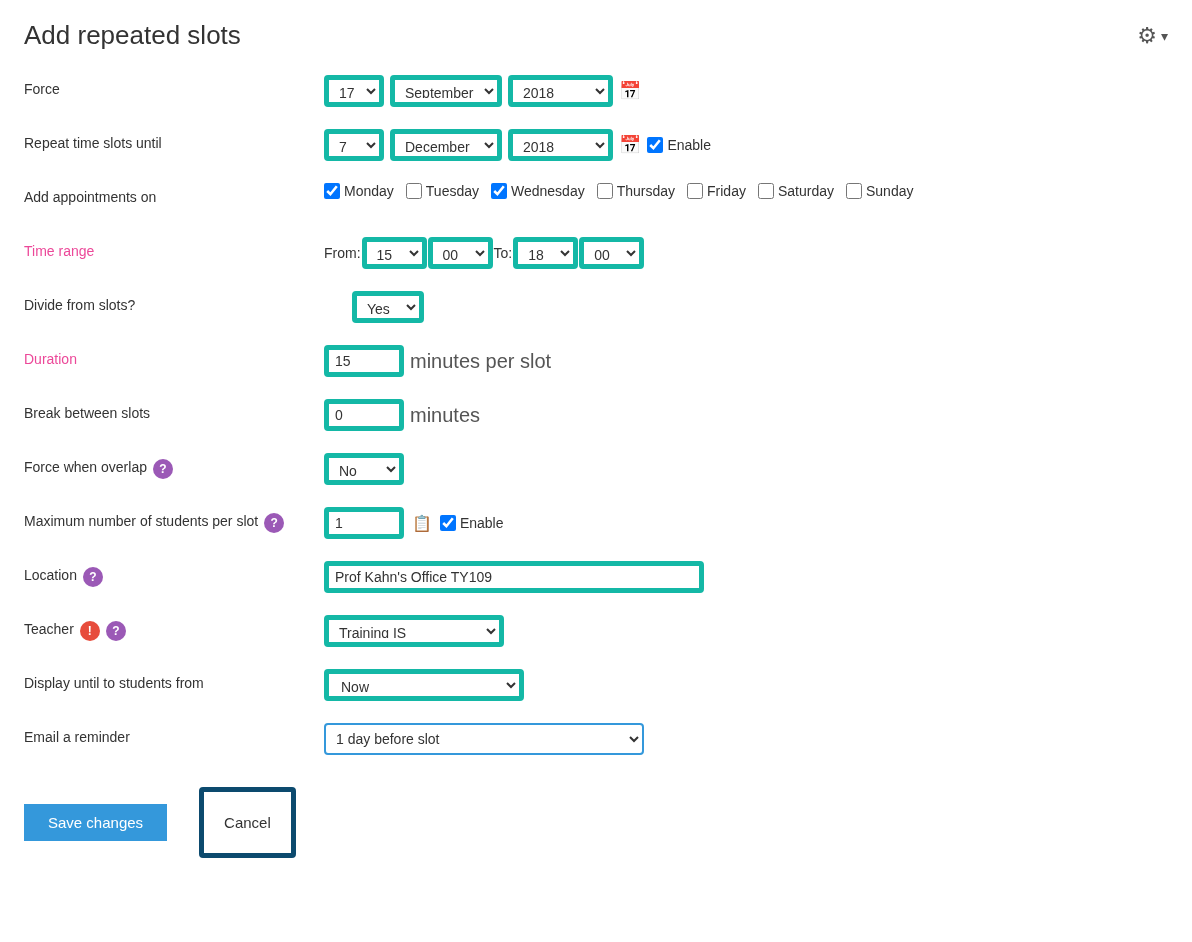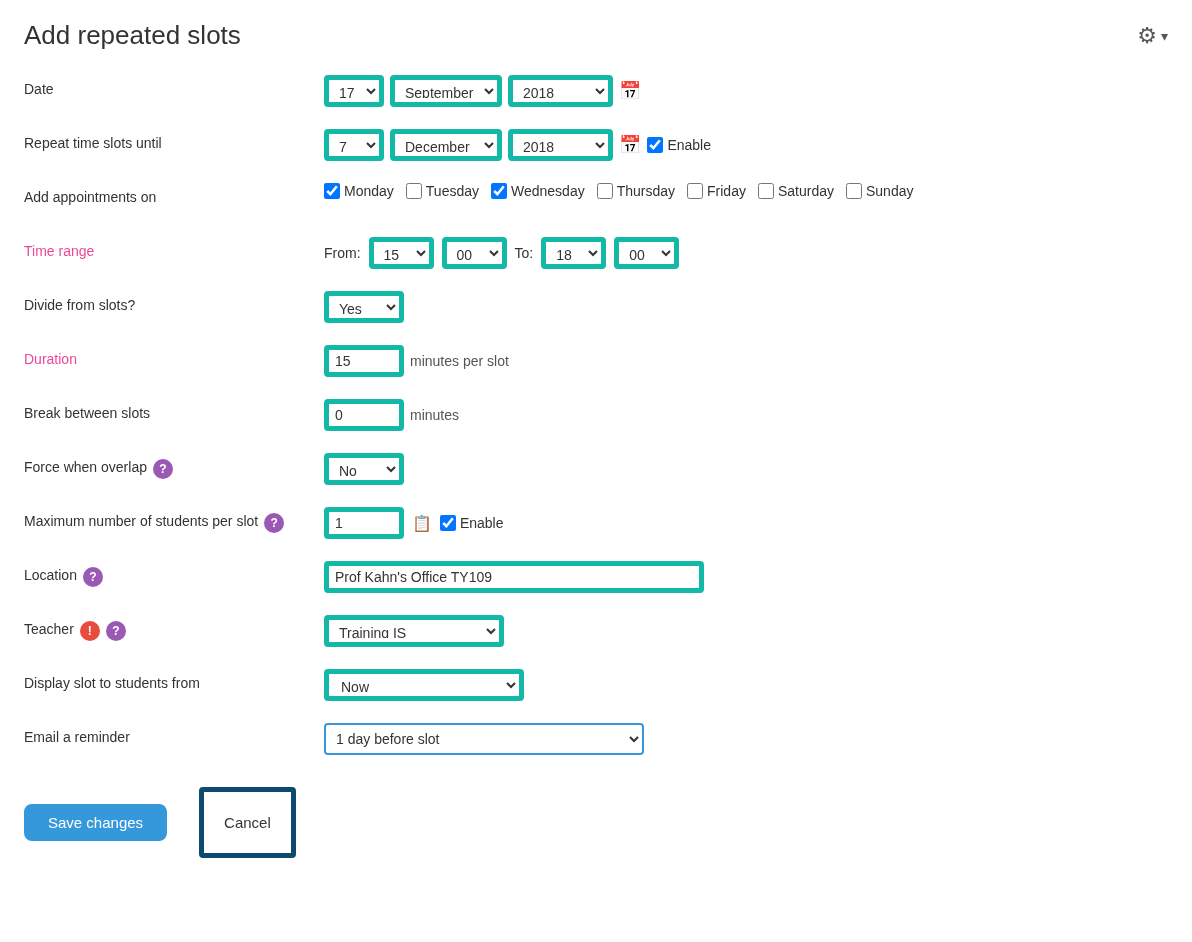--- a/index.html
+++ b/index.html
@@ -96,35 +96,35 @@
     }
     .days-row {
       display: flex;
       flex-wrap: wrap;
       gap: 12px;
       align-items: center;
     }
     .time-row {
       display: flex;
       align-items: center;
-      gap: 8px;
+      gap: 1px;
     }
     .time-label {
       font-size: 14px;
       color: #333;
     }
     .select-time { width: 65px; }
     .input-duration {
       width: 80px;
     }
     .input-break {
       width: 80px;
     }
     .unit-text {
-      font-size: 14px;
+      font-size: 20px;
       color: #555;
     }
     .help-icon {
       display: inline-flex;
       align-items: center;
       justify-content: center;
       width: 20px;
       height: 20px;
       border-radius: 50%;
       background: #9b59b6;
@@ -168,57 +168,57 @@
     .select-teacher { width: 180px; }
     .select-display { width: 200px; padding-left: 8px; }
     .select-reminder {
       width: 320px;
       border: 2px solid #3498db;
     }
     .btn-save {
       background: #3498db;
       color: #fff;
       border: none;
-      border-radius: 8px;
+      border-radius: 0;
       padding: 10px 24px;
       font-size: 15px;
       cursor: pointer;
     }
     .btn-cancel {
       background: #fff;
       color: #333;
       border: 5px solid #0c4a6e;
       border-radius: 4px;
       padding: 22px 20px;
       font-size: 15px;
       cursor: pointer;
       margin-left: 24px;
     }
     .buttons-row {
       margin-top: 28px;
       display: flex;
       align-items: center;
       gap: 8px;
     }
-    .divide-select { width: 80px; }
+    .divide-select { width: 72px; margin-left: 28px; }
   </style>
 </head>
 <body>
 
 <div class="page-header">
   <h1 class="page-title">Add repeated slots</h1>
   <div class="gear-area">
     <span class="gear-icon">⚙</span>
     <span class="chevron-icon">▾</span>
   </div>
 </div>
 
 <div class="form-row">
   <div class="form-label">
-    <span>Date</span>
+    <span>Force</span>
   </div>
   <div class="form-control-area">
     <select class="select-day">
       <option>17</option>
     </select>
     <select class="select-month">
       <option>September</option>
     </select>
     <select class="select-year">
       <option>2018</option>
@@ -391,21 +391,21 @@
   </div>
   <div class="form-control-area">
     <select class="select-teacher">
       <option>Training IS</option>
     </select>
   </div>
 </div>
 
 <div class="form-row">
   <div class="form-label">
-    <span>Display slot to students from</span>
+    <span>Display until to students from</span>
   </div>
   <div class="form-control-area">
     <select class="select-display">
       <option>Now</option>
       <option>1 day before</option>
       <option>1 week before</option>
       <option>2 weeks before</option>
     </select>
   </div>
 </div>

